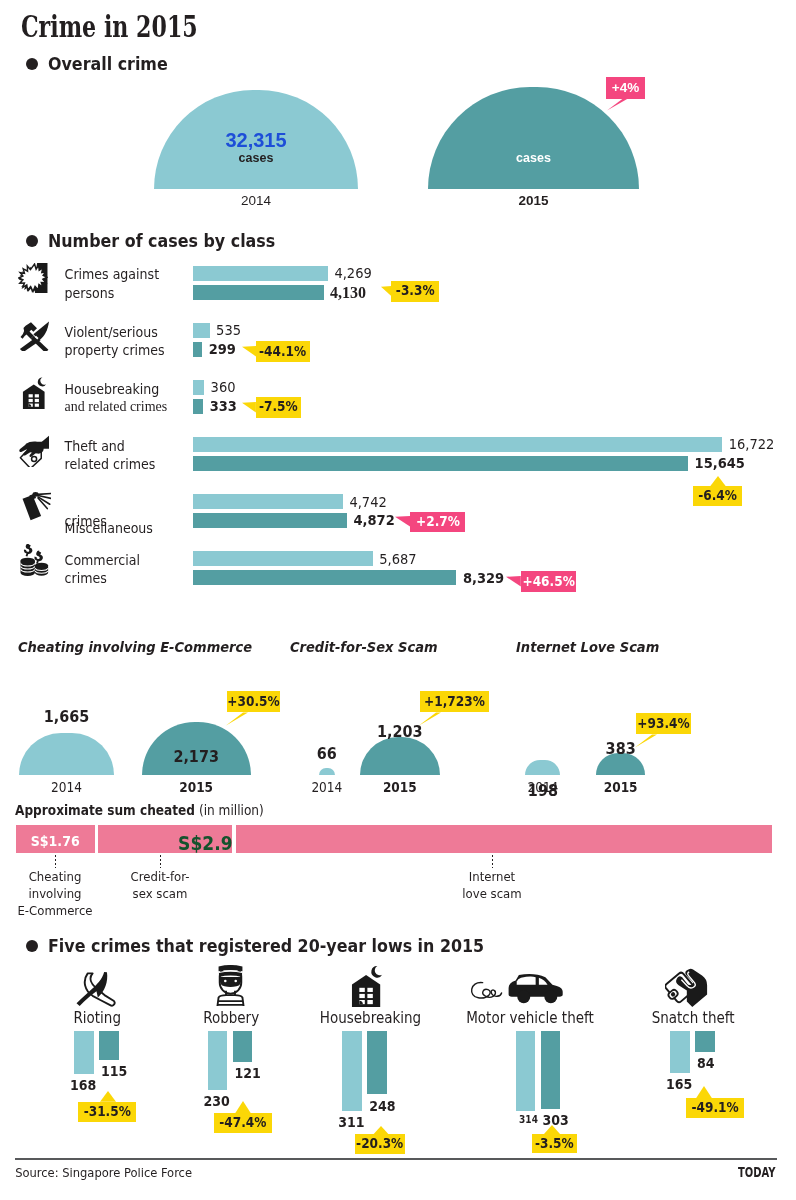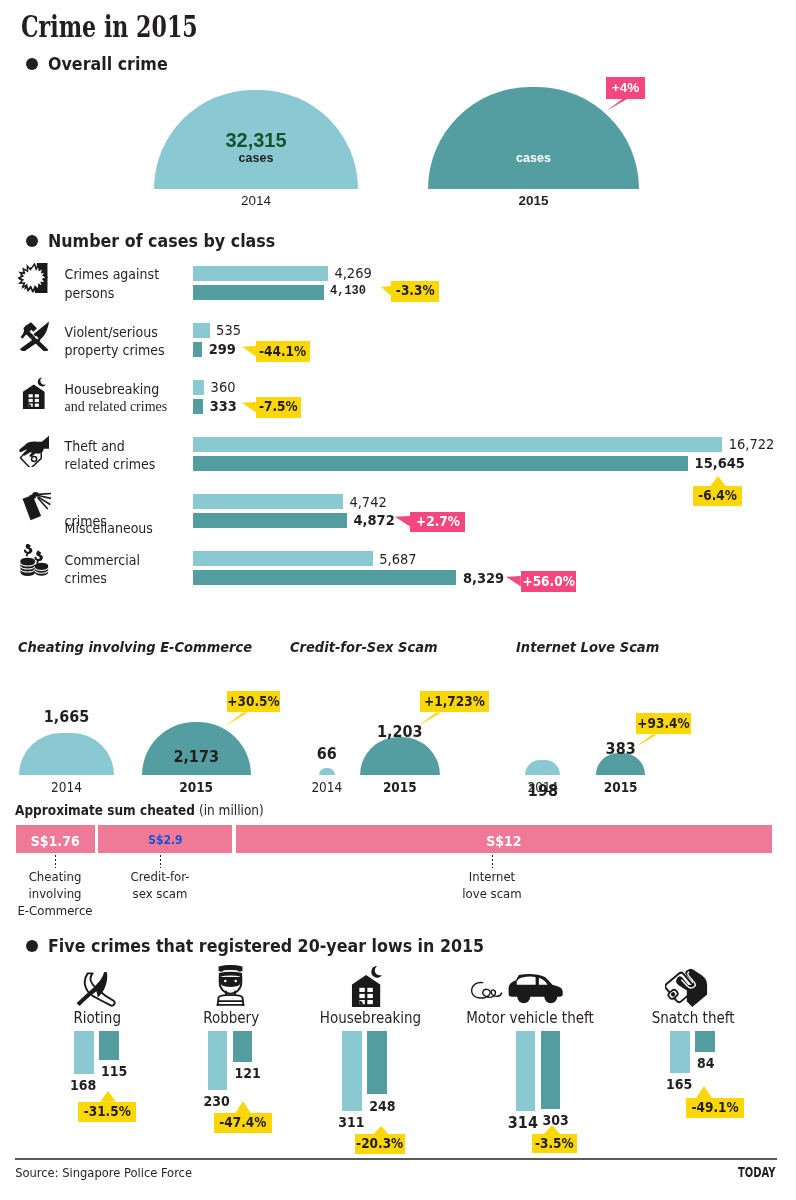--- a/index.html
+++ b/index.html
@@ -45,21 +45,21 @@
   .i{font-style:italic;}
 </style>
 </head>
 <body>
 
 <div id="page">
 <div class="abs" id="title">Crime in 2015</div>
 <div class="abs shead" style="left:26px;top:53px;"><span class="dot"></span><span class="sht">Overall crime</span></div>
 <div class="semi light abs" style="left:154.0px;top:90.0px;width:204.0px;height:99.0px;"></div>
 <div class="semi dark abs" style="left:428.0px;top:87.0px;width:211.0px;height:102.0px;"></div>
-<div class="t b" style="left:154.0px;top:130px;width:204.0px;text-align:center;font-size:20px;color:#14532d;">32,315</div>
+<div class="t b" style="left:154.0px;top:130px;width:204.0px;text-align:center;font-size:20px;color:#1d4ed8;">32,315</div>
 <div class="t b" style="left:154.0px;top:152px;width:204.0px;text-align:center;font-size:12.5px;color:#231f20;">cases</div>
 <div class="t b" style="left:428.0px;top:152px;width:211.0px;text-align:center;font-size:12.5px;color:#ffffff;">cases</div>
 <div class="t" style="left:154.0px;top:194px;width:204.0px;text-align:center;font-size:13.5px;">2014</div>
 <div class="t b" style="left:428.0px;top:194px;width:211.0px;text-align:center;font-size:13.5px;">2015</div>
 <div class="abs" style="left:606px;top:77px;width:39px;">
       <div class="badge pink" style="position:relative;left:0;top:0;width:39px;height:21.5px;font-size:13.5px;">+4%</div>
       <svg width="24" height="13" style="position:absolute;left:1px;top:21.2px;display:block">
         <polygon points="0,12.5 16,0.5 21,0.5" fill="#F4467F"></polygon>
       </svg>
     </div>
@@ -71,21 +71,21 @@
          L44 14 L56 28 L62 8 L68 22 Z" fill="#1a1a1a"></path>
 <path d="M62 4 L68 24 L78 8 L80 28 L94 19 L90 37 L104 34 L95 48 L110 55 L94 63 L106 76
          L88 75 L94 93 L79 83 L76 104 L64 90 L56 110 L47 91 L35 104 L32 85 L17 94
          L23 77 L5 78 L17 65 L1 58 L17 50 L6 37 L23 40 L18 22 L35 32 L34 12 L46 26 Z" fill="#ffffff" stroke="#1a1a1a" stroke-width="5.5" stroke-linejoin="miter"></path>
 </svg></div>
 <div class="t" style="left:64.6px;top:267.40000000000003px;font-size:14px;font-family:'DejaVu Sans',sans-serif;font-stretch:condensed;">Crimes against</div>
 <div class="t" style="left:64.6px;top:285.5px;font-size:14px;font-family:'DejaVu Sans',sans-serif;font-stretch:condensed;">persons</div>
 <div class="bar light" style="left:192.8px;top:265.6px;width:135.2px;height:15.4px;"></div>
 <div class="bar dark" style="left:192.8px;top:284.5px;width:130.8px;height:15.4px;"></div>
 <div class="t" style="left:334.4px;top:266.1px;font-size:14.5px;font-family:'DejaVu Sans',sans-serif;font-stretch:condensed;">4,269</div>
-<div class="t b" style="left:330.0px;top:285.0px;font-size:12px;font-family:Liberation Mono, monospace;font-stretch:condensed;">4,130</div>
+<div class="t b" style="left:330.0px;top:285.0px;font-size:16px;font-family:Liberation Serif, serif;font-stretch:condensed;">4,130</div>
 </div>
 <div class="abs">
 <div class="abs" style="left:19px;top:321px;width:30px;height:30px;"><svg viewBox="0 0 100 100" width="30" height="30">
 <g fill="#1a1a1a">
 
 <path d="M100 2 C96 32 86 50 68 64 L48 44 Z"></path>
 
 <path d="M60 52 L72 64 L14 104 L3 93 Z"></path>
 
 <path d="M40 4 L60 24 L48 36 L41 29 L35 35 L49 49 L39 59 L25 45 L19 50 L12 59 L5 53
@@ -226,21 +226,21 @@
         <polygon points="10,0 18,10.5 2,10.5" fill="#FBD707"></polygon>
       </svg>
 </div>
 <div class="abs" style="left:410.4px;top:511.6px;width:55.1px;height:20.9px;">
 <div class="badge pink" style="left:0;top:0;width:55.1px;height:20.9px;font-size:13.5px;font-family:'DejaVu Sans',sans-serif;font-stretch:condensed;">+2.7%</div>
 <svg width="16.0" height="13" style="position:absolute;left:-15.0px;top:4.8px;display:block">
         <polygon points="0,0.8 15.0,0 15.0,10.5" fill="#F4467F"></polygon>
       </svg>
 </div>
 <div class="abs" style="left:521.0px;top:571.0px;width:55.3px;height:21.3px;">
-<div class="badge pink" style="left:0;top:0;width:55.3px;height:21.3px;font-size:13.5px;font-family:'DejaVu Sans',sans-serif;font-stretch:condensed;">+56.0%</div>
+<div class="badge pink" style="left:0;top:0;width:55.3px;height:21.3px;font-size:13.5px;font-family:'DejaVu Sans',sans-serif;font-stretch:condensed;">+46.5%</div>
 <svg width="15.8" height="13" style="position:absolute;left:-14.8px;top:5.1px;display:block">
         <polygon points="0,0.8 14.8,0 14.8,10.5" fill="#F4467F"></polygon>
       </svg>
 </div>
 <div class="t b i" style="left:18px;top:640px;font-size:14.5px;font-family:'DejaVu Sans',sans-serif;font-stretch:condensed;">Cheating involving E-Commerce</div>
 <div class="t b i" style="left:290px;top:640px;font-size:14.5px;font-family:'DejaVu Sans',sans-serif;font-stretch:condensed;">Credit-for-Sex Scam</div>
 <div class="t b i" style="left:516px;top:640px;font-size:14.5px;font-family:'DejaVu Sans',sans-serif;font-stretch:condensed;">Internet Love Scam</div>
 <div class="semi light abs" style="left:19.1px;top:732.5px;width:94.8px;height:42.5px;"></div>
 <div class="semi dark abs" style="left:141.6px;top:721.8px;width:109.1px;height:53.2px;"></div>
 <div class="t b" style="left:-10.899999999999999px;top:708.5px;width:154.8px;text-align:center;font-size:16px;font-family:'DejaVu Sans',sans-serif;font-stretch:condensed;">1,665</div>
@@ -278,26 +278,25 @@
       </svg>
 </div>
 <div class="t" style="left:15px;top:804px;font-size:13.5px;font-family:'DejaVu Sans',sans-serif;font-stretch:condensed;"><span class="b">Approximate sum cheated</span><span> (in million)</span></div>
 <div class="abs" style="left:15.7px;top:825.3px;width:79.1px;height:28.2px;background:#EE7A97;"></div>
 <div class="t b" style="left:15.7px;top:833.8px;width:79.1px;text-align:center;font-size:14px;color:#fff;font-family:'DejaVu Sans',sans-serif;font-stretch:condensed;">S$1.76</div>
 <div class="abs" style="left:54.5px;top:854.5px;width:1.5px;height:13px;background:repeating-linear-gradient(to bottom,#231f20 0 2px,transparent 2px 4px);"></div>
 <div class="t" style="left:-15.0px;top:869.5px;width:140px;text-align:center;font-size:13px;font-family:'DejaVu Sans',sans-serif;font-stretch:condensed;">Cheating</div>
 <div class="t" style="left:-15.0px;top:886.5px;width:140px;text-align:center;font-size:13px;font-family:'DejaVu Sans',sans-serif;font-stretch:condensed;">involving</div>
 <div class="t" style="left:-15.0px;top:903.5px;width:140px;text-align:center;font-size:13px;font-family:'DejaVu Sans',sans-serif;font-stretch:condensed;">E-Commerce</div>
 <div class="abs" style="left:98.3px;top:825.3px;width:134.1px;height:28.2px;background:#EE7A97;"></div>
-<div class="t b" style="left:98.3px;top:833.8px;width:134.1px;text-align:center;font-size:12px;color:#1d4ed8;font-family:'DejaVu Sans',sans-serif;font-stretch:condensed;">S$2.9</div>
+<div class="t b" style="left:98.3px;top:833.8px;width:134.1px;text-align:center;font-size:19px;color:#14532d;font-family:'DejaVu Sans',sans-serif;font-stretch:condensed;padding-left:40px;">S$2.9</div>
 <div class="abs" style="left:159.5px;top:854.5px;width:1.5px;height:13px;background:repeating-linear-gradient(to bottom,#231f20 0 2px,transparent 2px 4px);"></div>
 <div class="t" style="left:90.0px;top:869.5px;width:140px;text-align:center;font-size:13px;font-family:'DejaVu Sans',sans-serif;font-stretch:condensed;">Credit-for-</div>
 <div class="t" style="left:90.0px;top:886.5px;width:140px;text-align:center;font-size:13px;font-family:'DejaVu Sans',sans-serif;font-stretch:condensed;">sex scam</div>
 <div class="abs" style="left:236.0px;top:825.3px;width:535.8px;height:28.2px;background:#EE7A97;"></div>
-<div class="t b" style="left:236.0px;top:833.8px;width:535.8px;text-align:center;font-size:14px;color:#fff;font-family:'DejaVu Sans',sans-serif;font-stretch:condensed;">S$12</div>
 <div class="abs" style="left:491.5px;top:854.5px;width:1.5px;height:13px;background:repeating-linear-gradient(to bottom,#231f20 0 2px,transparent 2px 4px);"></div>
 <div class="t" style="left:422.0px;top:869.5px;width:140px;text-align:center;font-size:13px;font-family:'DejaVu Sans',sans-serif;font-stretch:condensed;">Internet</div>
 <div class="t" style="left:422.0px;top:886.5px;width:140px;text-align:center;font-size:13px;font-family:'DejaVu Sans',sans-serif;font-stretch:condensed;">love scam</div>
 <div class="abs shead" style="left:26px;top:935px;"><span class="dot"></span><span class="sht">Five crimes that registered 20-year lows in 2015</span></div>
 <div class="abs">
 <div class="abs" style="left:74px;top:972px;width:47px;height:35px;"><svg viewBox="0 0 132 100" width="47" height="35">
 
 <path d="M38 4 C22 26 30 54 52 68 L74 80 L105 96 a8 8 0 0 0 8 -13 L86 66 L62 46
          C48 34 40 18 52 4 Z" fill="#ffffff" stroke="#1a1a1a" stroke-width="5.5" stroke-linejoin="round"></path>
 
@@ -392,21 +391,21 @@
             <circle cx="156" cy="42" r="12"></circle>
 </g>
 <g fill="#ffffff">
 <path d="M101 7 q18 -4 27 -1 l0 14 l-35 0 l0 -6 q2 -5 8 -7 Z"></path>
 <path d="M134 7 q11 4 16 13 l-16 0 Z"></path>
 </g>
 </svg></div>
 <div class="t" style="left:430.0px;top:1011px;width:200px;text-align:center;font-size:15px;font-family:'DejaVu Sans',sans-serif;font-stretch:condensed;">Motor vehicle theft</div>
 <div class="bar light" style="left:515.6px;top:1030.8px;width:19.8px;height:80.6px;"></div>
 <div class="bar dark" style="left:540.6px;top:1030.8px;width:19.8px;height:77.8px;"></div>
-<div class="t b" style="left:478.1px;top:1115.4px;width:59.8px;text-align:right;font-size:16px;font-family:'DejaVu Sans',sans-serif;font-stretch:condensed;">314</div>
+<div class="t b" style="left:478.1px;top:1115.4px;width:59.8px;text-align:right;font-size:10px;font-family:'DejaVu Sans',sans-serif;font-stretch:condensed;">314</div>
 <div class="t b" style="left:542.6px;top:1112.6px;width:59.8px;text-align:left;font-size:14px;font-family:'DejaVu Sans',sans-serif;font-stretch:condensed;">303</div>
 <div class="abs" style="left:532.1px;top:1133.7px;width:44.6px;height:19.4px;">
 <div class="badge yellow" style="left:0;top:0;width:44.6px;height:19.4px;font-size:13.5px;font-family:'DejaVu Sans',sans-serif;font-stretch:condensed;">-3.5%</div>
 <svg width="22" height="9.9" style="position:absolute;left:9.1px;top:-8.9px;display:block">
           <polygon points="11,0 19,8.9 3,8.9" fill="#FBD707"></polygon>
         </svg>
 </div>
 </div>
 <div class="abs">
 <div class="abs" style="left:665px;top:968px;width:46px;height:39px;"><svg viewBox="0 0 118 100" width="46" height="39">

